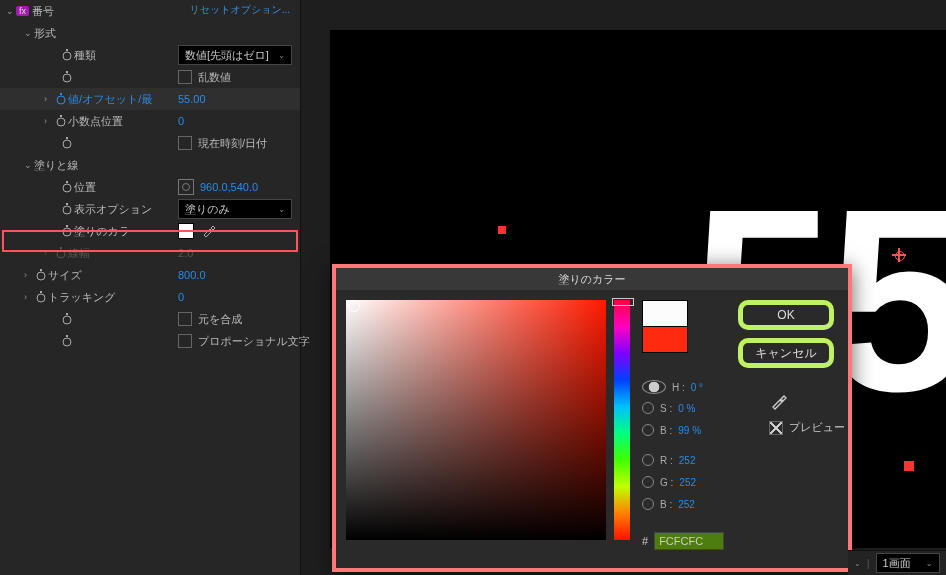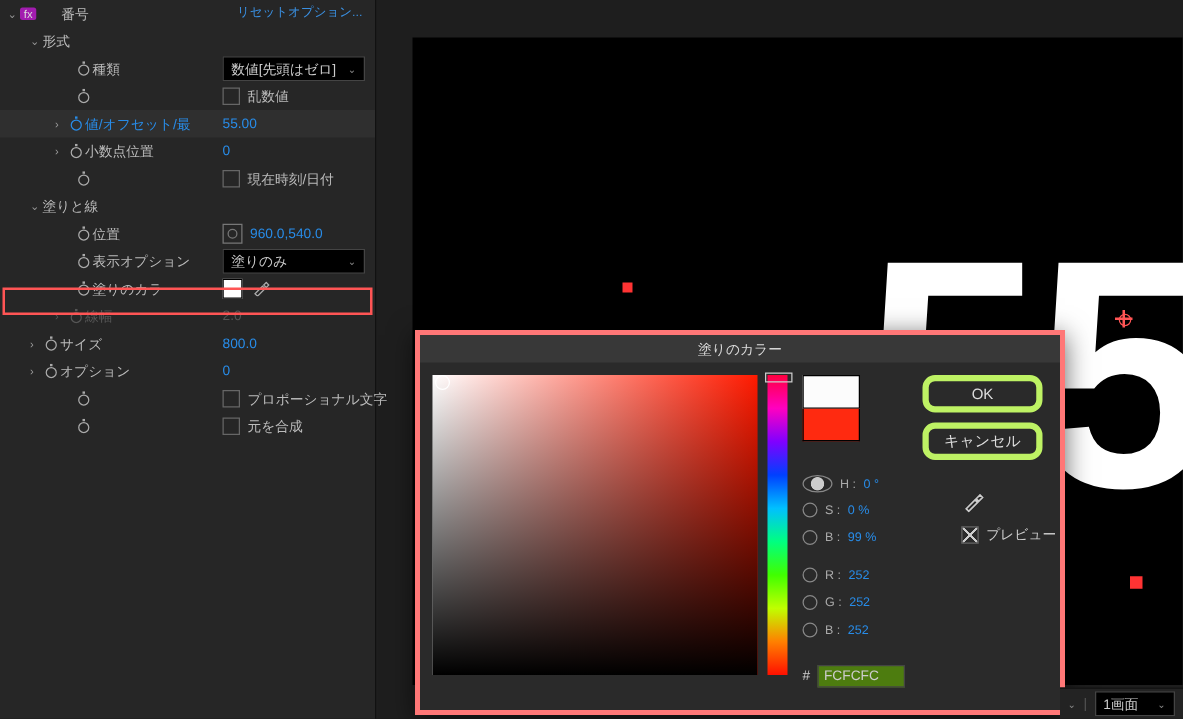--- a/index.html
+++ b/index.html
@@ -14,21 +14,21 @@
 .stop svg{width:12px;height:12px}
 .lbl{color:#bbb;flex:0 0 auto}
 .lbl.dim{color:#555}
 .valcol{position:absolute;left:178px;display:flex;align-items:center;gap:6px}
 .blue{color:#288ce8;cursor:ew-resize}
 .sel{background:#000000;border:1px solid #444;color:#ccc;padding:1px 6px;width:100px;height:16px;display:flex;align-items:center;justify-content:space-between;font-size:11px}
 .cb{width:12px;height:12px;border:1px solid #666;display:inline-block;flex:0 0 auto}
 .swatch{width:14px;height:14px;border:1px solid #000;background:#fff;display:inline-block}
 .eyedrop{width:18px;height:14px;display:flex;align-items:center;justify-content:center;color:#aaa}
 .top-links{position:absolute;right:10px;top:3px;display:flex;gap:0;color:#3a8fe0;font-size:10px}
-.fx{background:#a21caf;padding:0 3px;border-radius:2px;font-size:9px;margin-right:20px;color:#ddd}
+.fx{background:#a21caf;padding:0 3px;border-radius:2px;font-size:9px;margin-right:3px;color:#ddd}
 .hlrow{position:absolute;left:2px;top:230px;width:296px;height:22px;border:2px solid #f55;pointer-events:none;box-sizing:border-box}
 .viewer{position:absolute;left:330px;top:30px;width:616px;height:518px;background:#000}
 .big55{position:absolute;right:-18px;top:140px;font-size:260px;font-weight:900;color:#fff;letter-spacing:-8px;font-family:Arial,sans-serif;line-height:1}
 .marker{width:8px;height:8px;background:#f33;position:absolute}
 .anchor{position:absolute;right:40px;top:218px;width:14px;height:14px}
 .anchor::before,.anchor::after{content:"";position:absolute;background:#f55}
 .anchor::before{left:6px;top:0;width:2px;height:14px}
 .anchor::after{top:6px;left:0;height:2px;width:14px}
 .anchor span{position:absolute;left:3px;top:3px;width:8px;height:8px;border:1px solid #f55;border-radius:50%}
 .dlg{position:absolute;left:332px;top:264px;width:512px;height:300px;background:#2a2a2a;border:4px solid #f77;box-shadow:0 4px 20px rgba(0,0,0,.6)}
@@ -221,47 +221,47 @@
       </div>
   </div>
   <div class="row sub1">
     <span class="twisty">›</span>
     <span class="stop">
         <svg viewBox="0 0 12 12">
           <circle cx="6" cy="7" r="4" fill="none" stroke="currentColor"></circle>
           <rect x="5" y="0" width="2" height="2" fill="currentColor"></rect>
         </svg>
       </span>
-    <span class="lbl">オプション</span>
+    <span class="lbl">トラッキング</span>
     <div class="valcol">
         <span class="blue">0</span>
+      </div>
+  </div>
+  <div class="row sub3">
+    <span class="stop">
+        <svg viewBox="0 0 12 12">
+          <circle cx="6" cy="7" r="4" fill="none" stroke="currentColor"></circle>
+          <rect x="5" y="0" width="2" height="2" fill="currentColor"></rect>
+        </svg>
+      </span>
+    <div class="valcol">
+        <span class="cb"></span>
+        <span class="lbl">元を合成</span>
       </div>
   </div>
   <div class="row sub3">
     <span class="stop">
         <svg viewBox="0 0 12 12">
           <circle cx="6" cy="7" r="4" fill="none" stroke="currentColor"></circle>
           <rect x="5" y="0" width="2" height="2" fill="currentColor"></rect>
         </svg>
       </span>
     <div class="valcol">
         <span class="cb"></span>
         <span class="lbl">プロポーショナル文字</span>
-      </div>
-  </div>
-  <div class="row sub3">
-    <span class="stop">
-        <svg viewBox="0 0 12 12">
-          <circle cx="6" cy="7" r="4" fill="none" stroke="currentColor"></circle>
-          <rect x="5" y="0" width="2" height="2" fill="currentColor"></rect>
-        </svg>
-      </span>
-    <div class="valcol">
-        <span class="cb"></span>
-        <span class="lbl">元を合成</span>
       </div>
   </div>
 
   <div class="hlrow"></div>
 </div>
 
 <div class="viewer">
   <div class="big55">55</div>
   <div class="marker" style="left:168px;top:196px"></div>
   <div class="anchor">

